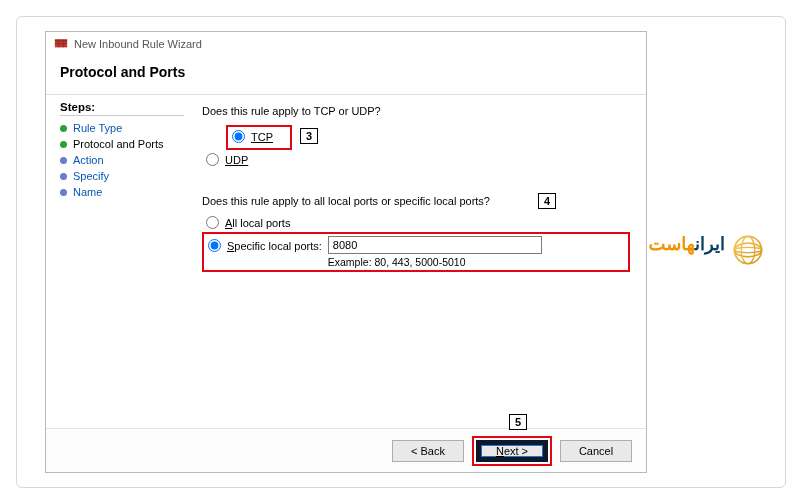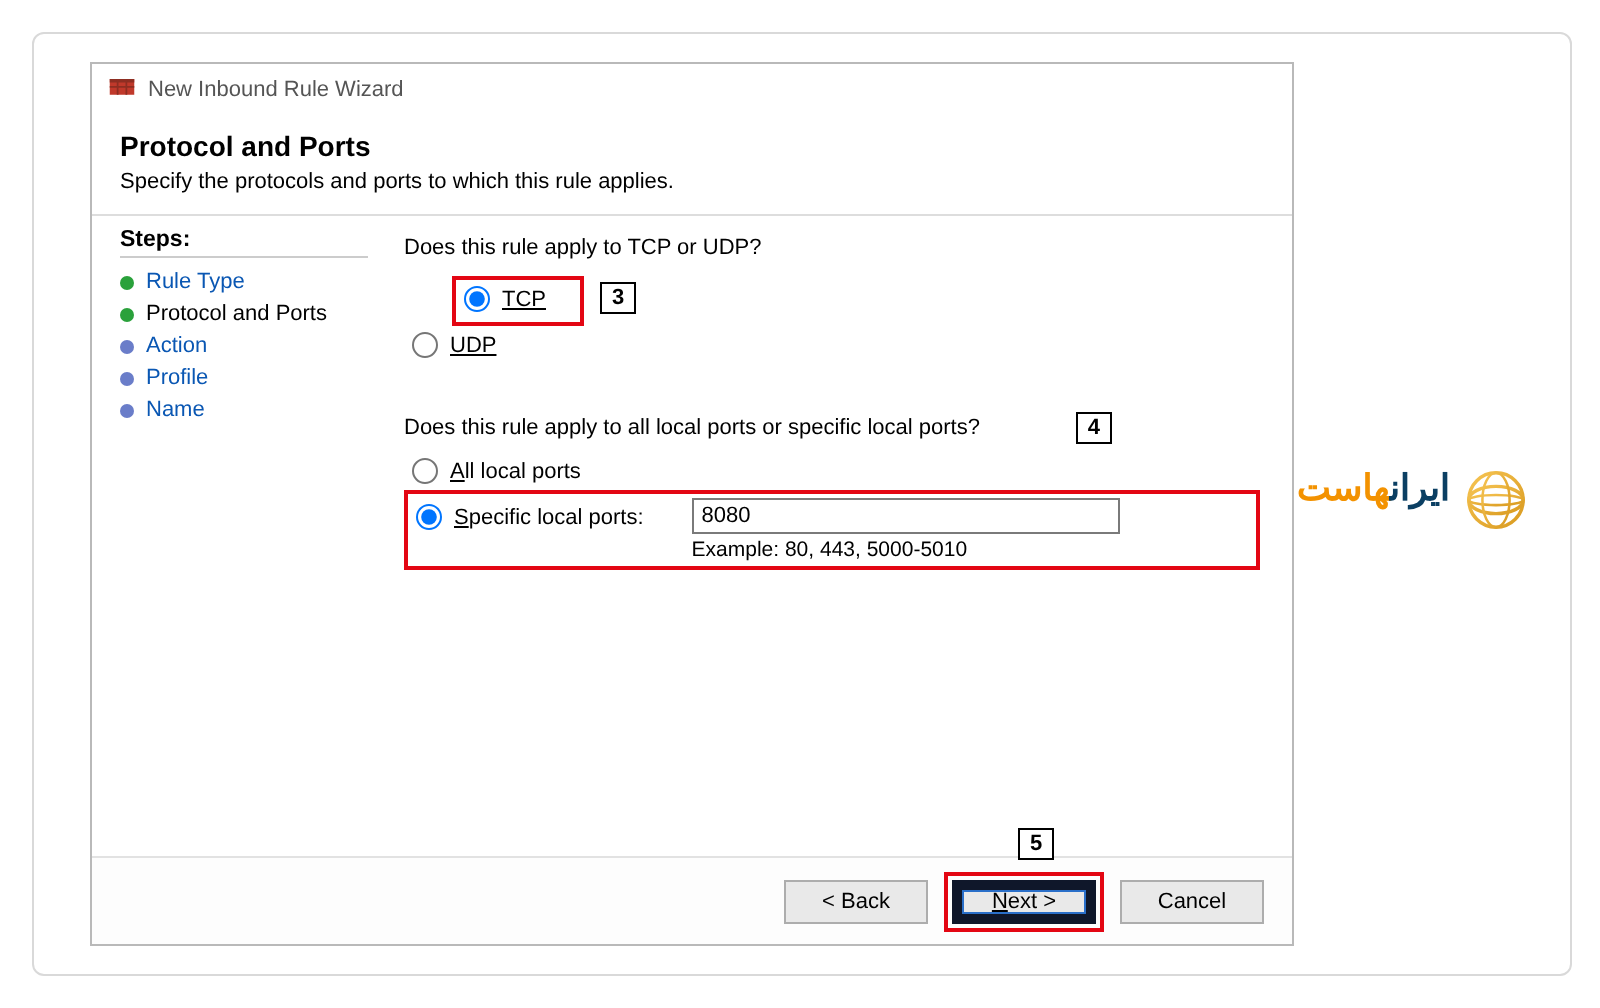--- a/index.html
+++ b/index.html
@@ -129,21 +129,21 @@
     background: #fff;
     margin-left: 6px;
   }
   .ports-section { margin-top: 26px; }
   .ports-redbox {
     border: 2px solid #e30613;
     padding: 2px 20px 2px 4px;
     margin-top: 2px;
     display: flex;
     align-items: flex-start;
-    gap: 24px;
+    gap: 6px;
   }
   .port-radio-col { padding-top: 2px; }
   .port-input-col { flex: 1; }
   .port-input {
     width: 214px;
     height: 18px;
     border: 1px solid #7a7a7a;
     font-size: 11px;
     padding: 1px 4px;
     background: #fff;
@@ -225,21 +225,20 @@
             <rect x="1" y="8" width="14" height="1" fill="#8e2e22"></rect>
             <rect x="5" y="4" width="1" height="9" fill="#8e2e22"></rect>
             <rect x="10" y="4" width="1" height="9" fill="#8e2e22"></rect>
           </svg>
       </span>
       <span>New Inbound Rule Wizard</span>
     </div>
 
     <div class="header-block">
       <div class="header-title">Protocol and Ports</div>
-      <div class="header-sub">Specify the protocols and ports to which this rule applies.</div>
     </div>
     <hr class="divider">
 
     <div class="body-area">
       <div class="sidebar">
         <div class="sidebar-title">Steps:</div>
         <hr style="border:none;border-top:1px solid #ccc;margin:2px 0 4px 0">
         <ul>
           <li class="link">
             <span class="bullet done"></span>
@@ -248,21 +247,21 @@
           <li class="current">
             <span class="bullet current"></span>
             <span>Protocol and Ports</span>
           </li>
           <li class="link">
             <span class="bullet pending"></span>
             <span>Action</span>
           </li>
           <li class="link">
             <span class="bullet pending"></span>
-            <span>Profile</span>
+            <span>Specify</span>
           </li>
           <li class="link">
             <span class="bullet pending"></span>
             <span>Name</span>
           </li>
         </ul>
       </div>
 
       <div class="main">
         <div class="q-label">Does this rule apply to TCP or UDP?</div>

